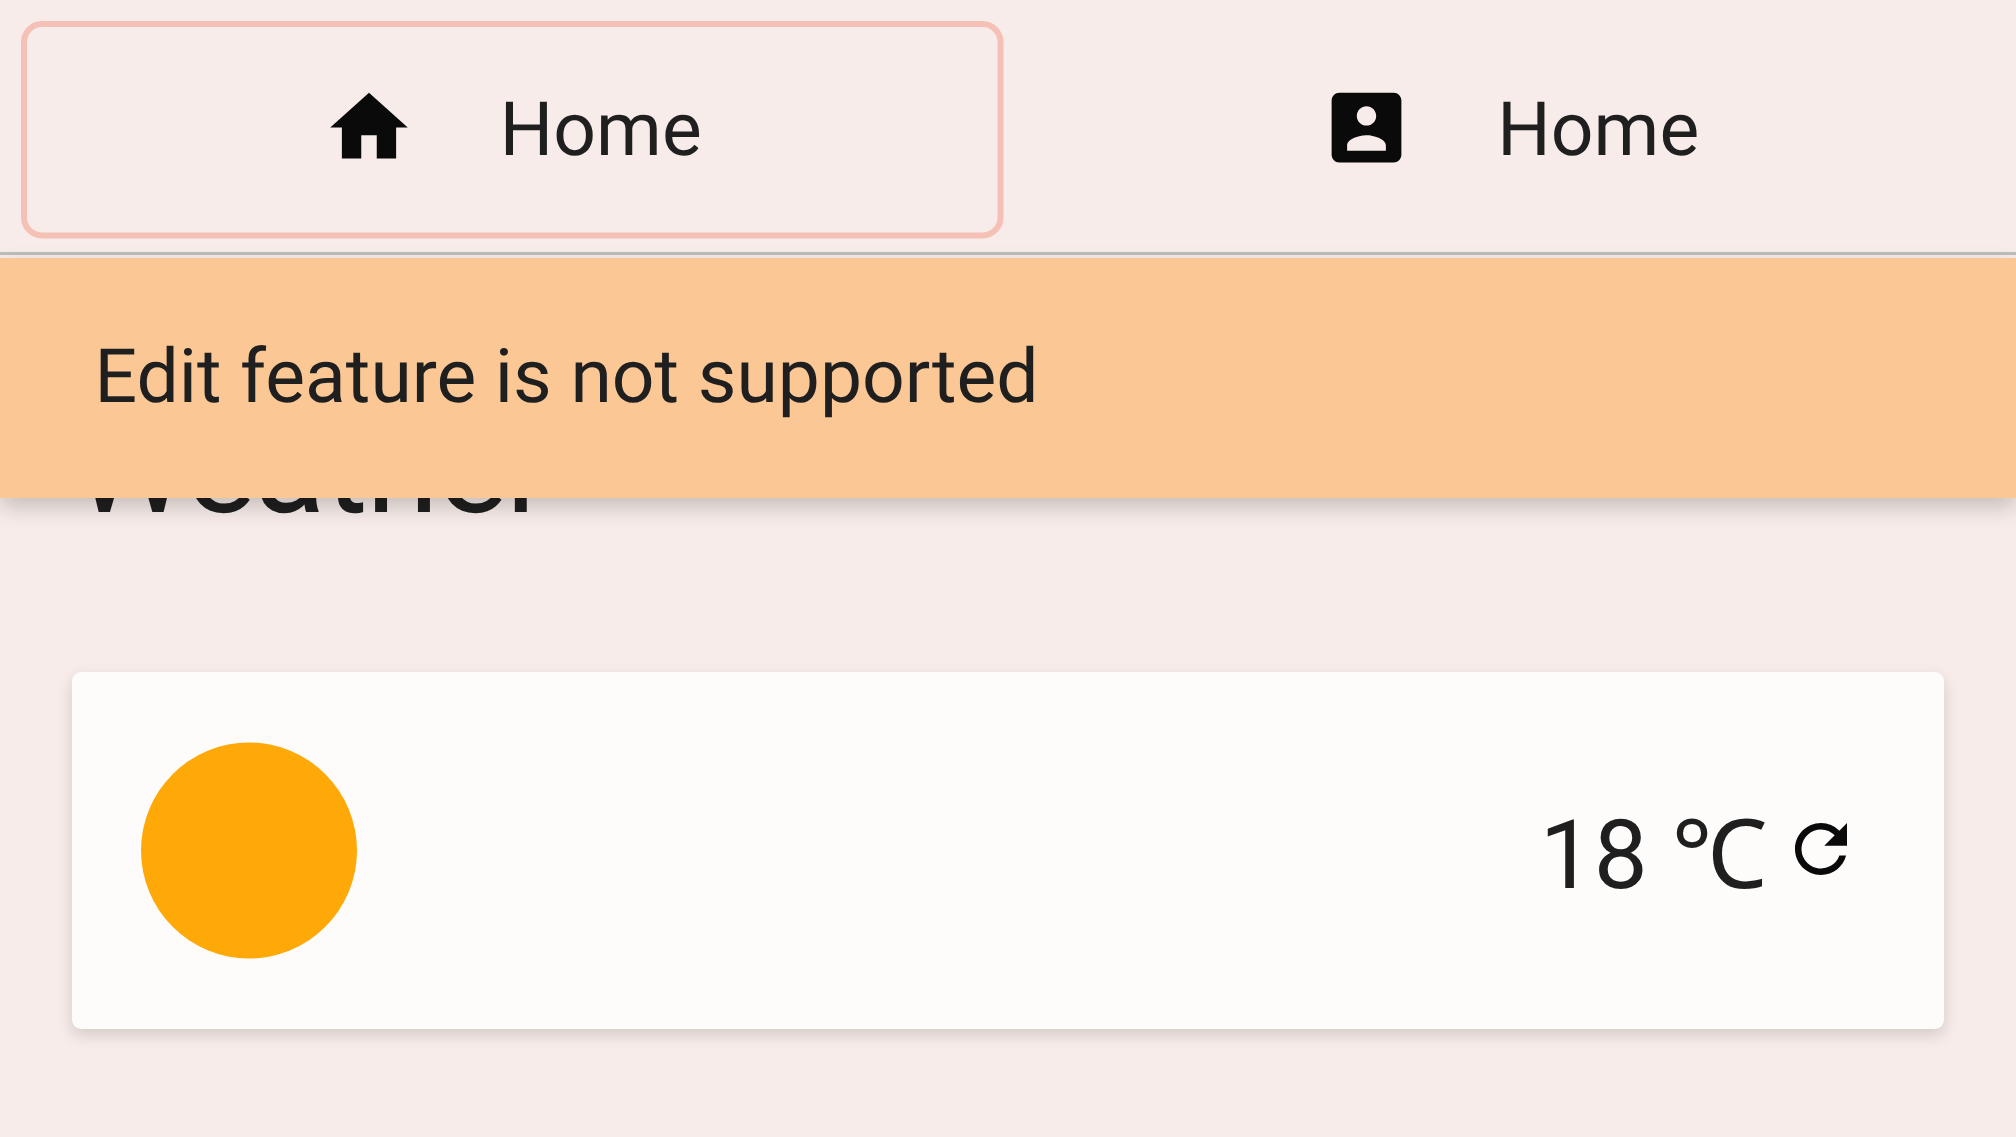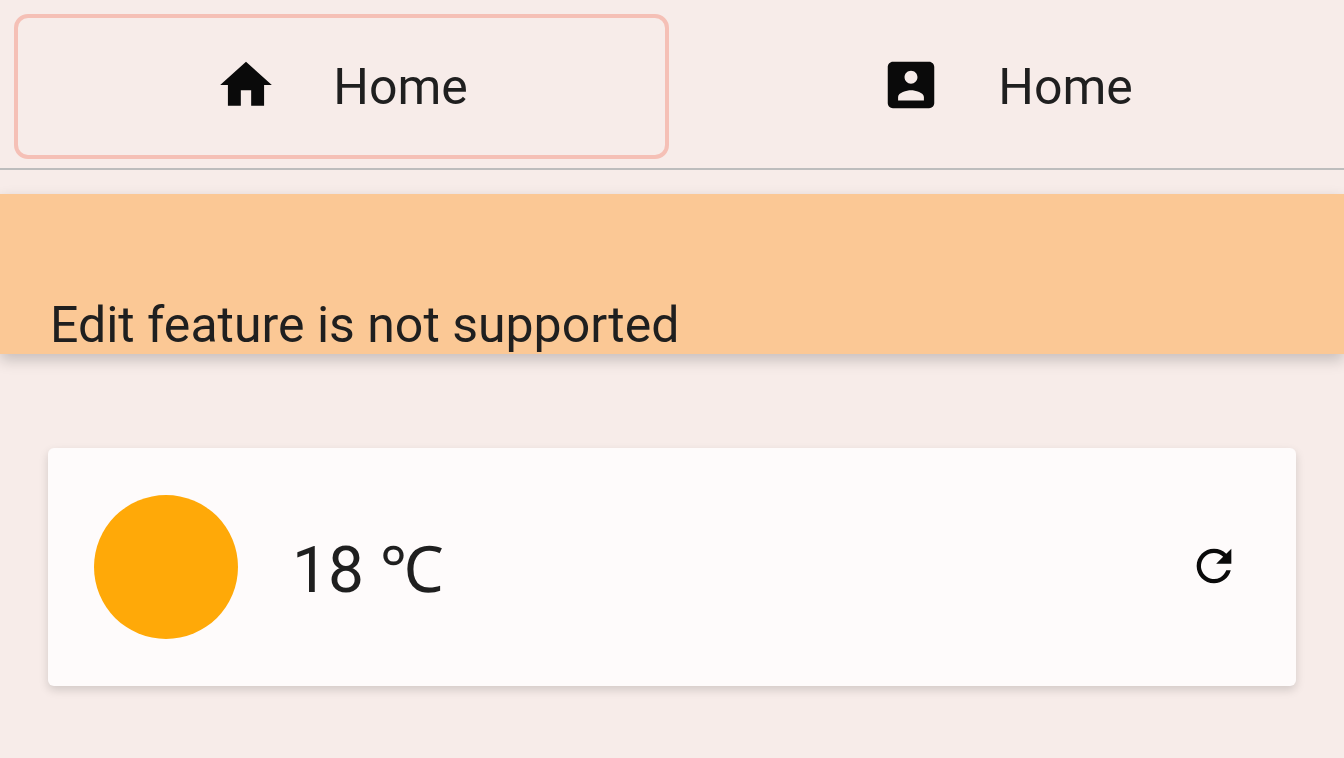--- a/index.html
+++ b/index.html
@@ -61,20 +61,21 @@
     top: 448px;
     left: 48px;
     right: 48px;
     height: 238px;
     background: #fefbfb;
     border-radius: 6px;
     box-shadow: 0 4px 10px rgba(0,0,0,0.15);
     display: flex;
     align-items: center;
     padding: 0 46px;
+    text-align: right;
   }
   .sun {
     width: 144px;
     height: 144px;
     border-radius: 50%;
     background: #ffa908;
     flex-shrink: 0;
   }
   .temp {
     font-size: 64px;
@@ -94,25 +95,24 @@
     fill: #0a0a0a;
   }
   .snackbar {
     position: absolute;
     top: 172px;
     left: 0;
     right: 0;
     height: 160px;
     background: #fbc895;
     display: flex;
-    align-items: flex-end;
-    padding-left: 50px;
+    align-items: center;
+    padding-left: 63px;
     box-shadow: 0 6px 14px rgba(0,0,0,0.2);
     z-index: 100;
-    margin-top: 22px;
   }
   .snackbar-text {
     font-size: 50px;
     color: #1f1f1f;
   }
 </style>
 </head>
 <body>
 
 <div class="tabs">

